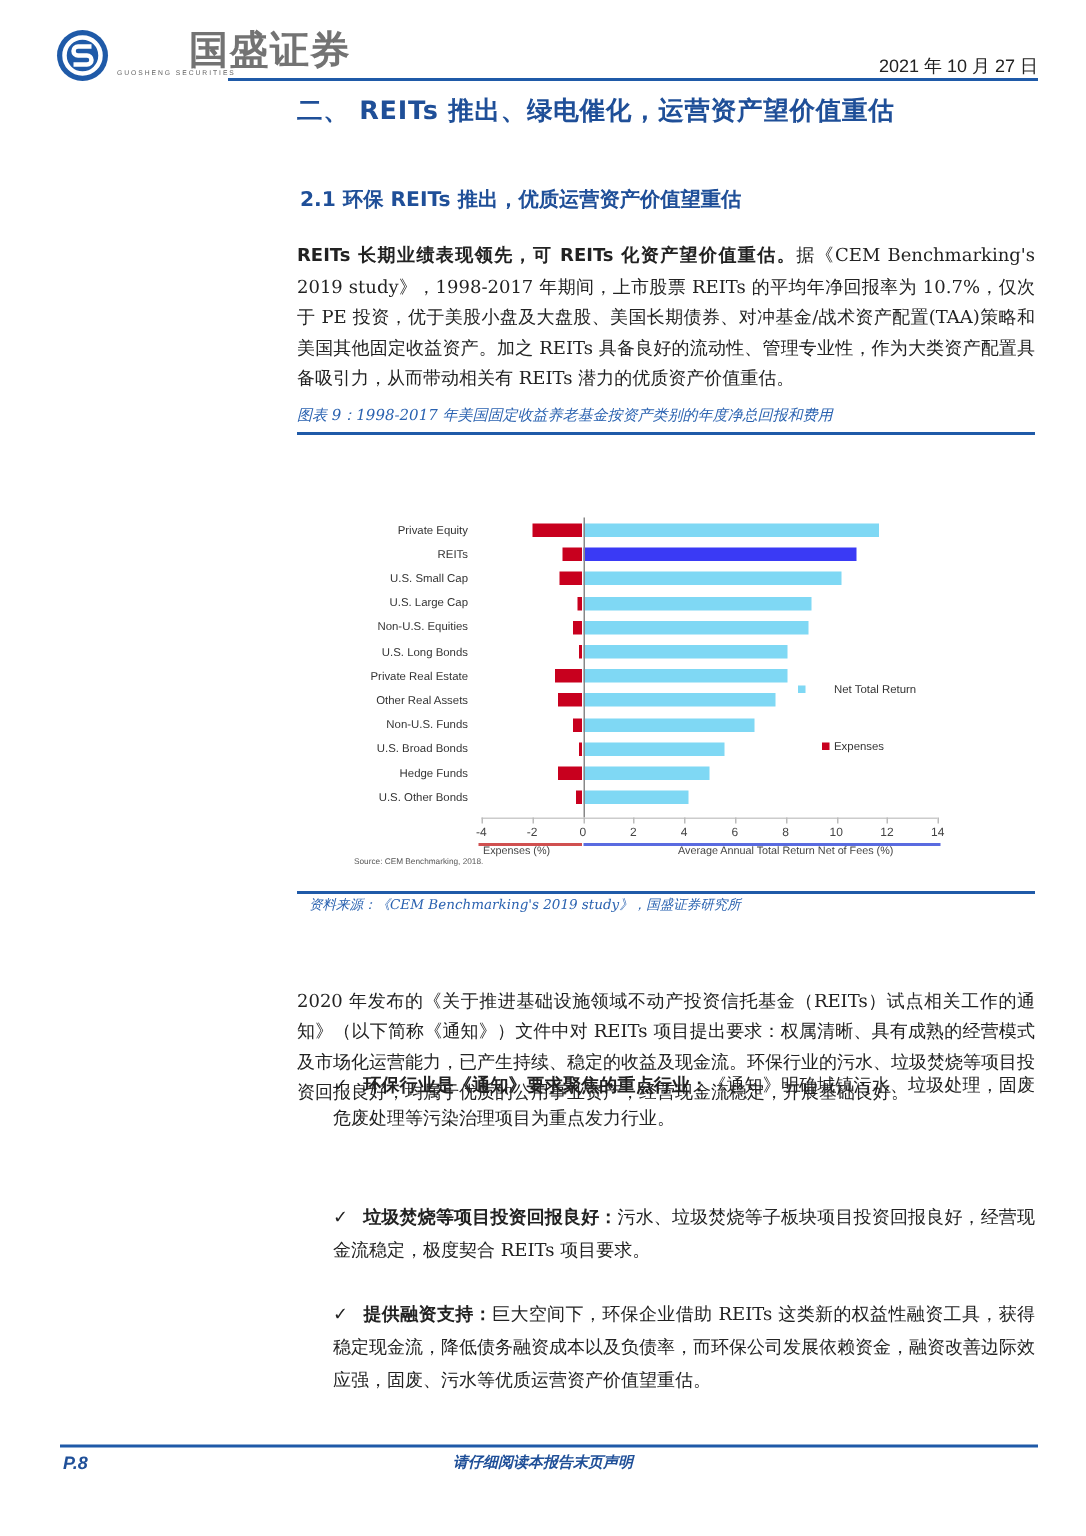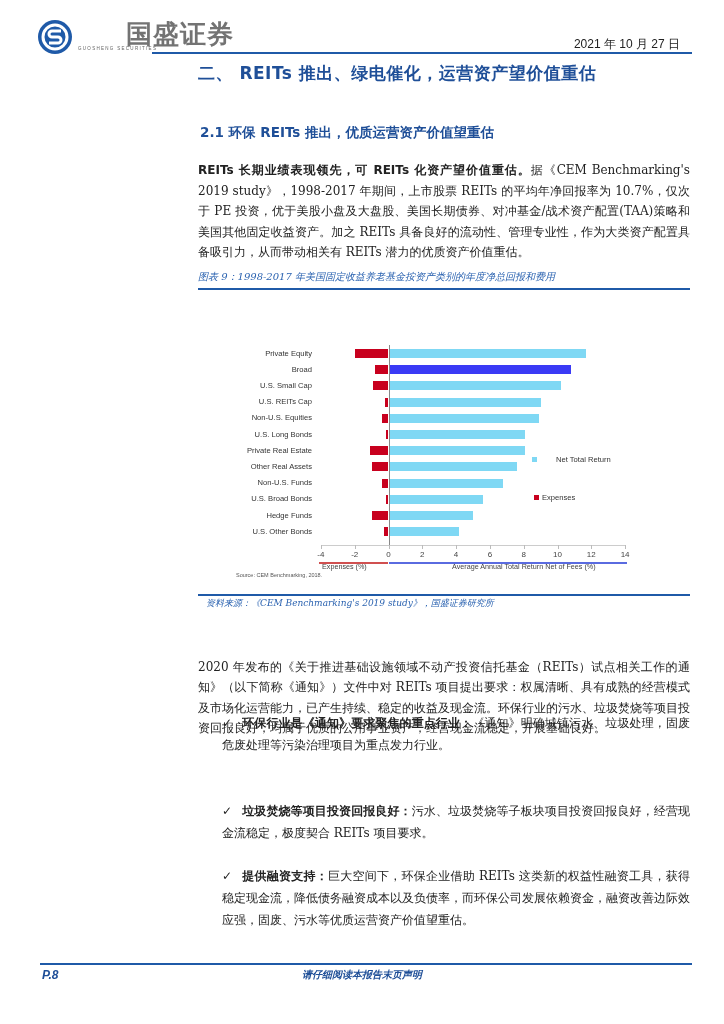--- a/index.html
+++ b/index.html
@@ -6,21 +6,21 @@
   html, body { width: 724px; height: 1024px; background: #ffffff; overflow: hidden; }
   body { position: relative; font-family: "DejaVu Serif", "Liberation Serif", serif; color: #222; }
 
   .header-logo { position: absolute; left: 38px; top: 20px; display: flex; align-items: center; }
   .logo-mark { width: 34px; height: 34px; border-radius: 50%; background: #1f5aa8; position: relative; }
   .logo-mark svg { position: absolute; left: 0; top: 0; }
   .logo-text { margin-left: 6px; display: flex; flex-direction: column; }
   .logo-cn { font-family: "DejaVu Sans", sans-serif; font-weight: bold; font-size: 26px; color: #737373; letter-spacing: 1px; line-height: 22px; margin-left: 48px; }
   .logo-en { font-family: "Liberation Sans", sans-serif; font-size: 4.5px; color: #666; letter-spacing: 1.3px; margin-top: 1px; }
 
-  .header-date { position: absolute; right: 44px; top: 36px; font-family: "Liberation Sans", sans-serif; font-size: 12px; color: #222; }
+  .header-date { position: absolute; right: 32px; top: 36px; font-family: "Liberation Sans", sans-serif; font-size: 12px; color: #222; }
   .header-rule { position: absolute; left: 152px; right: 32px; top: 52px; height: 2px; background: #1f5aa8; }
 
   .section-title { position: absolute; left: 198px; top: 62px; font-family: "DejaVu Sans", sans-serif; font-weight: bold; font-size: 17px; color: #1f4f98; letter-spacing: 0.5px; }
 
   .sub-title { position: absolute; left: 200px; top: 124px; font-family: "DejaVu Sans", sans-serif; font-weight: bold; font-size: 13.5px; color: #1f4f98; }
 
   .para { position: absolute; left: 198px; width: 492px; font-size: 12px; line-height: 20.5px; text-align: justify; color: #222; }
   .para b { font-family: "DejaVu Sans", sans-serif; font-weight: bold; }
   .para1 { top: 160px; }
 
@@ -83,27 +83,27 @@
 </div>
 
 <div class="fig-caption">图表 9：1998-2017 年美国固定收益养老基金按资产类别的年度净总回报和费用</div>
 <div class="fig-rule-top"></div>
 
 <div class="chart" id="chart">
   <div id="chart-body">
       <div class="chart-label" style="top: 56.5px;">Private Equity</div>
       <div class="chart-bar" style="left: 154.5px; top: 57px; width: 197.73px; background: rgb(127, 216, 244);"></div>
       <div class="chart-bar" style="left: 120.7px; top: 57px; width: 33.8px; background: rgb(200, 0, 30);"></div>
-      <div class="chart-label" style="top: 72.7px;">Broad</div>
+      <div class="chart-label" style="top: 72.7px;">REITs</div>
       <div class="chart-bar" style="left: 154.5px; top: 73.2px; width: 182.52px; background: rgb(58, 58, 245);"></div>
       <div class="chart-bar" style="left: 140.98px; top: 73.2px; width: 13.52px; background: rgb(200, 0, 30);"></div>
       <div class="chart-label" style="top: 88.9px;">U.S. Small Cap</div>
       <div class="chart-bar" style="left: 154.5px; top: 89.4px; width: 172.38px; background: rgb(127, 216, 244);"></div>
       <div class="chart-bar" style="left: 139.29px; top: 89.4px; width: 15.21px; background: rgb(200, 0, 30);"></div>
-      <div class="chart-label" style="top: 105.1px;">U.S. REITs Cap</div>
+      <div class="chart-label" style="top: 105.1px;">U.S. Large Cap</div>
       <div class="chart-bar" style="left: 154.5px; top: 105.6px; width: 152.1px; background: rgb(127, 216, 244);"></div>
       <div class="chart-bar" style="left: 151.12px; top: 105.6px; width: 3.38px; background: rgb(200, 0, 30);"></div>
       <div class="chart-label" style="top: 121.3px;">Non-U.S. Equities</div>
       <div class="chart-bar" style="left: 154.5px; top: 121.8px; width: 150.41px; background: rgb(127, 216, 244);"></div>
       <div class="chart-bar" style="left: 147.74px; top: 121.8px; width: 6.76px; background: rgb(200, 0, 30);"></div>
       <div class="chart-label" style="top: 137.5px;">U.S. Long Bonds</div>
       <div class="chart-bar" style="left: 154.5px; top: 138px; width: 136.89px; background: rgb(127, 216, 244);"></div>
       <div class="chart-bar" style="left: 151.965px; top: 138px; width: 2.535px; background: rgb(200, 0, 30);"></div>
       <div class="chart-label" style="top: 153.7px;">Private Real Estate</div>
       <div class="chart-bar" style="left: 154.5px; top: 154.2px; width: 136.89px; background: rgb(127, 216, 244);"></div>
@@ -145,21 +145,21 @@
       <div class="chart-tick-label" style="left: 357.3px; top: 258.4px;">12</div>
       <div class="chart-tick" style="left: 391.1px; top: 253.4px;"></div>
       <div class="chart-tick-label" style="left: 391.1px; top: 258.4px;">14</div>
       <div class="underline-red" style="left: 84.9px; top: 270.4px; width: 69.6px;"></div>
       <div class="underline-blue" style="left: 154.5px; top: 270.4px; width: 238.6px;"></div>
     </div>
   <div class="legend-item" style="left:298px; top:163px;gap:16px;">
     <span class="legend-swatch" style="background:#7fd8f4;"></span>
     <span>Net Total Return</span>
   </div>
-  <div class="legend-item" style="left:300px; top:201px;">
+  <div class="legend-item" style="left:314px; top:201px;">
     <span class="legend-swatch" style="background:#c8001e;"></span>
     <span>Expenses</span>
   </div>
   <div class="xlabel" style="left:88px; top:270px;">Expenses (%)</div>
   <div class="xlabel" style="left:218px; top:270px;">Average Annual Total Return Net of Fees (%)</div>
   <div class="chart-source" style="left:2px; top:280px;">Source: CEM Benchmarking, 2018.</div>
 </div>
 
 <div class="fig-rule-bottom"></div>
 <div class="fig-source">资料来源：《CEM Benchmarking's 2019 study》，国盛证券研究所</div>

